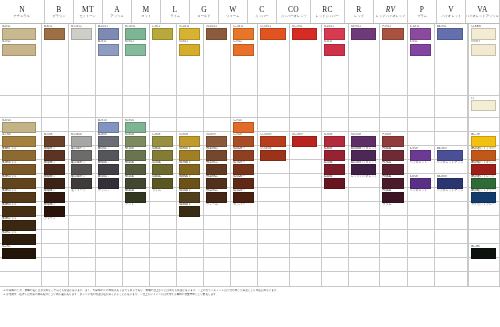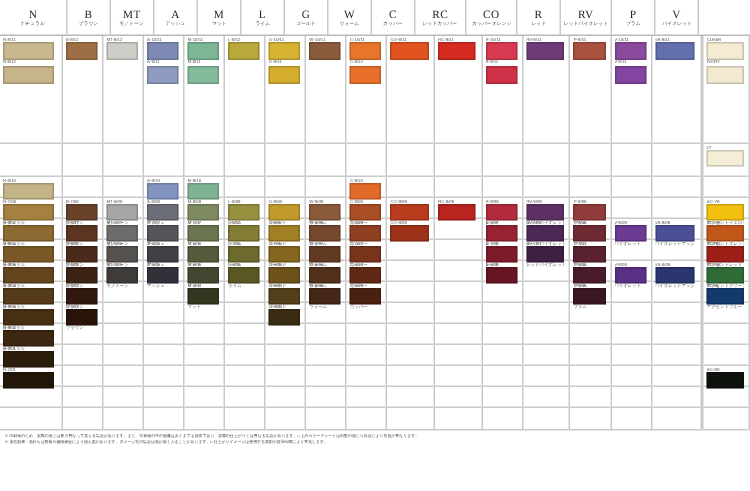--- a/index.html
+++ b/index.html
@@ -138,42 +138,46 @@
       </div>
       <div class="hcell" style="width: 29px;">
         <div class="abbr">W</div>
         <div class="jp">ウォーム</div>
       </div>
       <div class="hcell" style="width: 29px;">
         <div class="abbr">C</div>
         <div class="jp">カッパー</div>
       </div>
       <div class="hcell" style="width: 34px;">
+        <div class="abbr">CO</div>
+        <div class="jp">カッパーオレンジ</div>
+      </div>
+      <div class="hcell" style="width: 34px;">
         <div class="abbr">RC</div>
         <div class="jp">レッドカッパー</div>
-      </div>
-      <div class="hcell" style="width: 34px;">
-        <div class="abbr">CO</div>
-        <div class="jp">カッパーオレンジ</div>
       </div>
       <div class="hcell" style="width: 29px;">
         <div class="abbr">R</div>
         <div class="jp">レッド</div>
       </div>
-      <div class="hcell" style="width: 34px;">
+      <div class="hcell" style="width: 34px; font-style: italic;">
         <div class="abbr">RV</div>
         <div class="jp">レッドバイオレット</div>
       </div>
       <div class="hcell" style="width: 29px;">
         <div class="abbr">P</div>
         <div class="jp">プラム</div>
       </div>
       <div class="hcell" style="width: 29px;">
         <div class="abbr">V</div>
         <div class="jp">バイオレット</div>
+      </div>
+      <div class="hcell" style="width: 34px;">
+        <div class="abbr">VA</div>
+        <div class="jp">バイオレットアッシュ</div>
       </div>
     </div>
 
   <div class="body" id="body">
       <div class="col" style="width: 45px;">
         <div class="band" style="height: 72px;">
           <div class="sw tall">
             <div class="code">N-8/11</div>
             <div class="chip" style="background: rgb(201, 185, 144);"></div>
             <div class="nm"></div>

